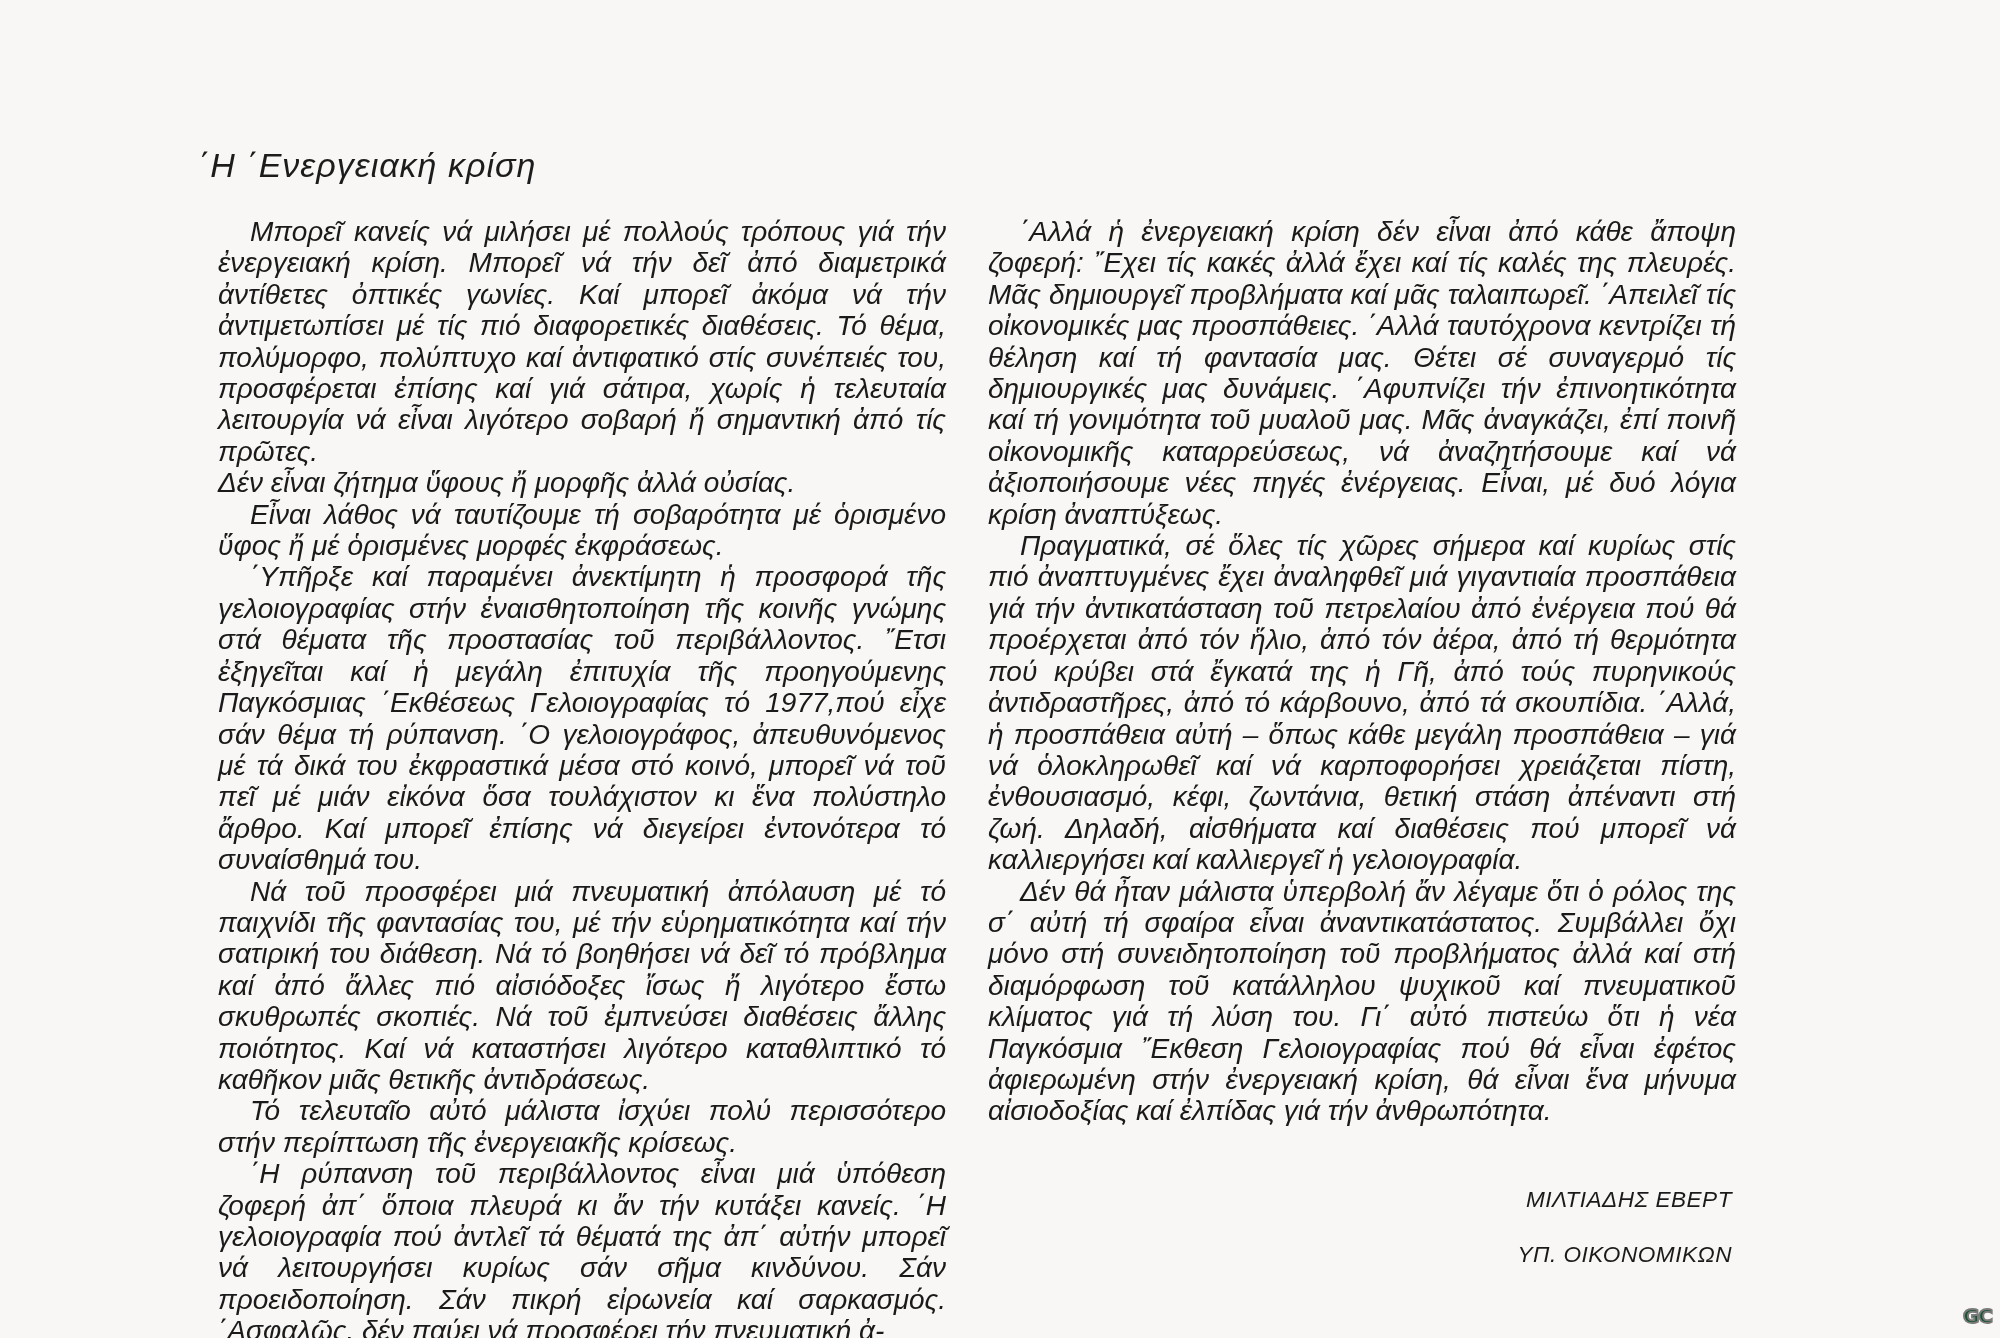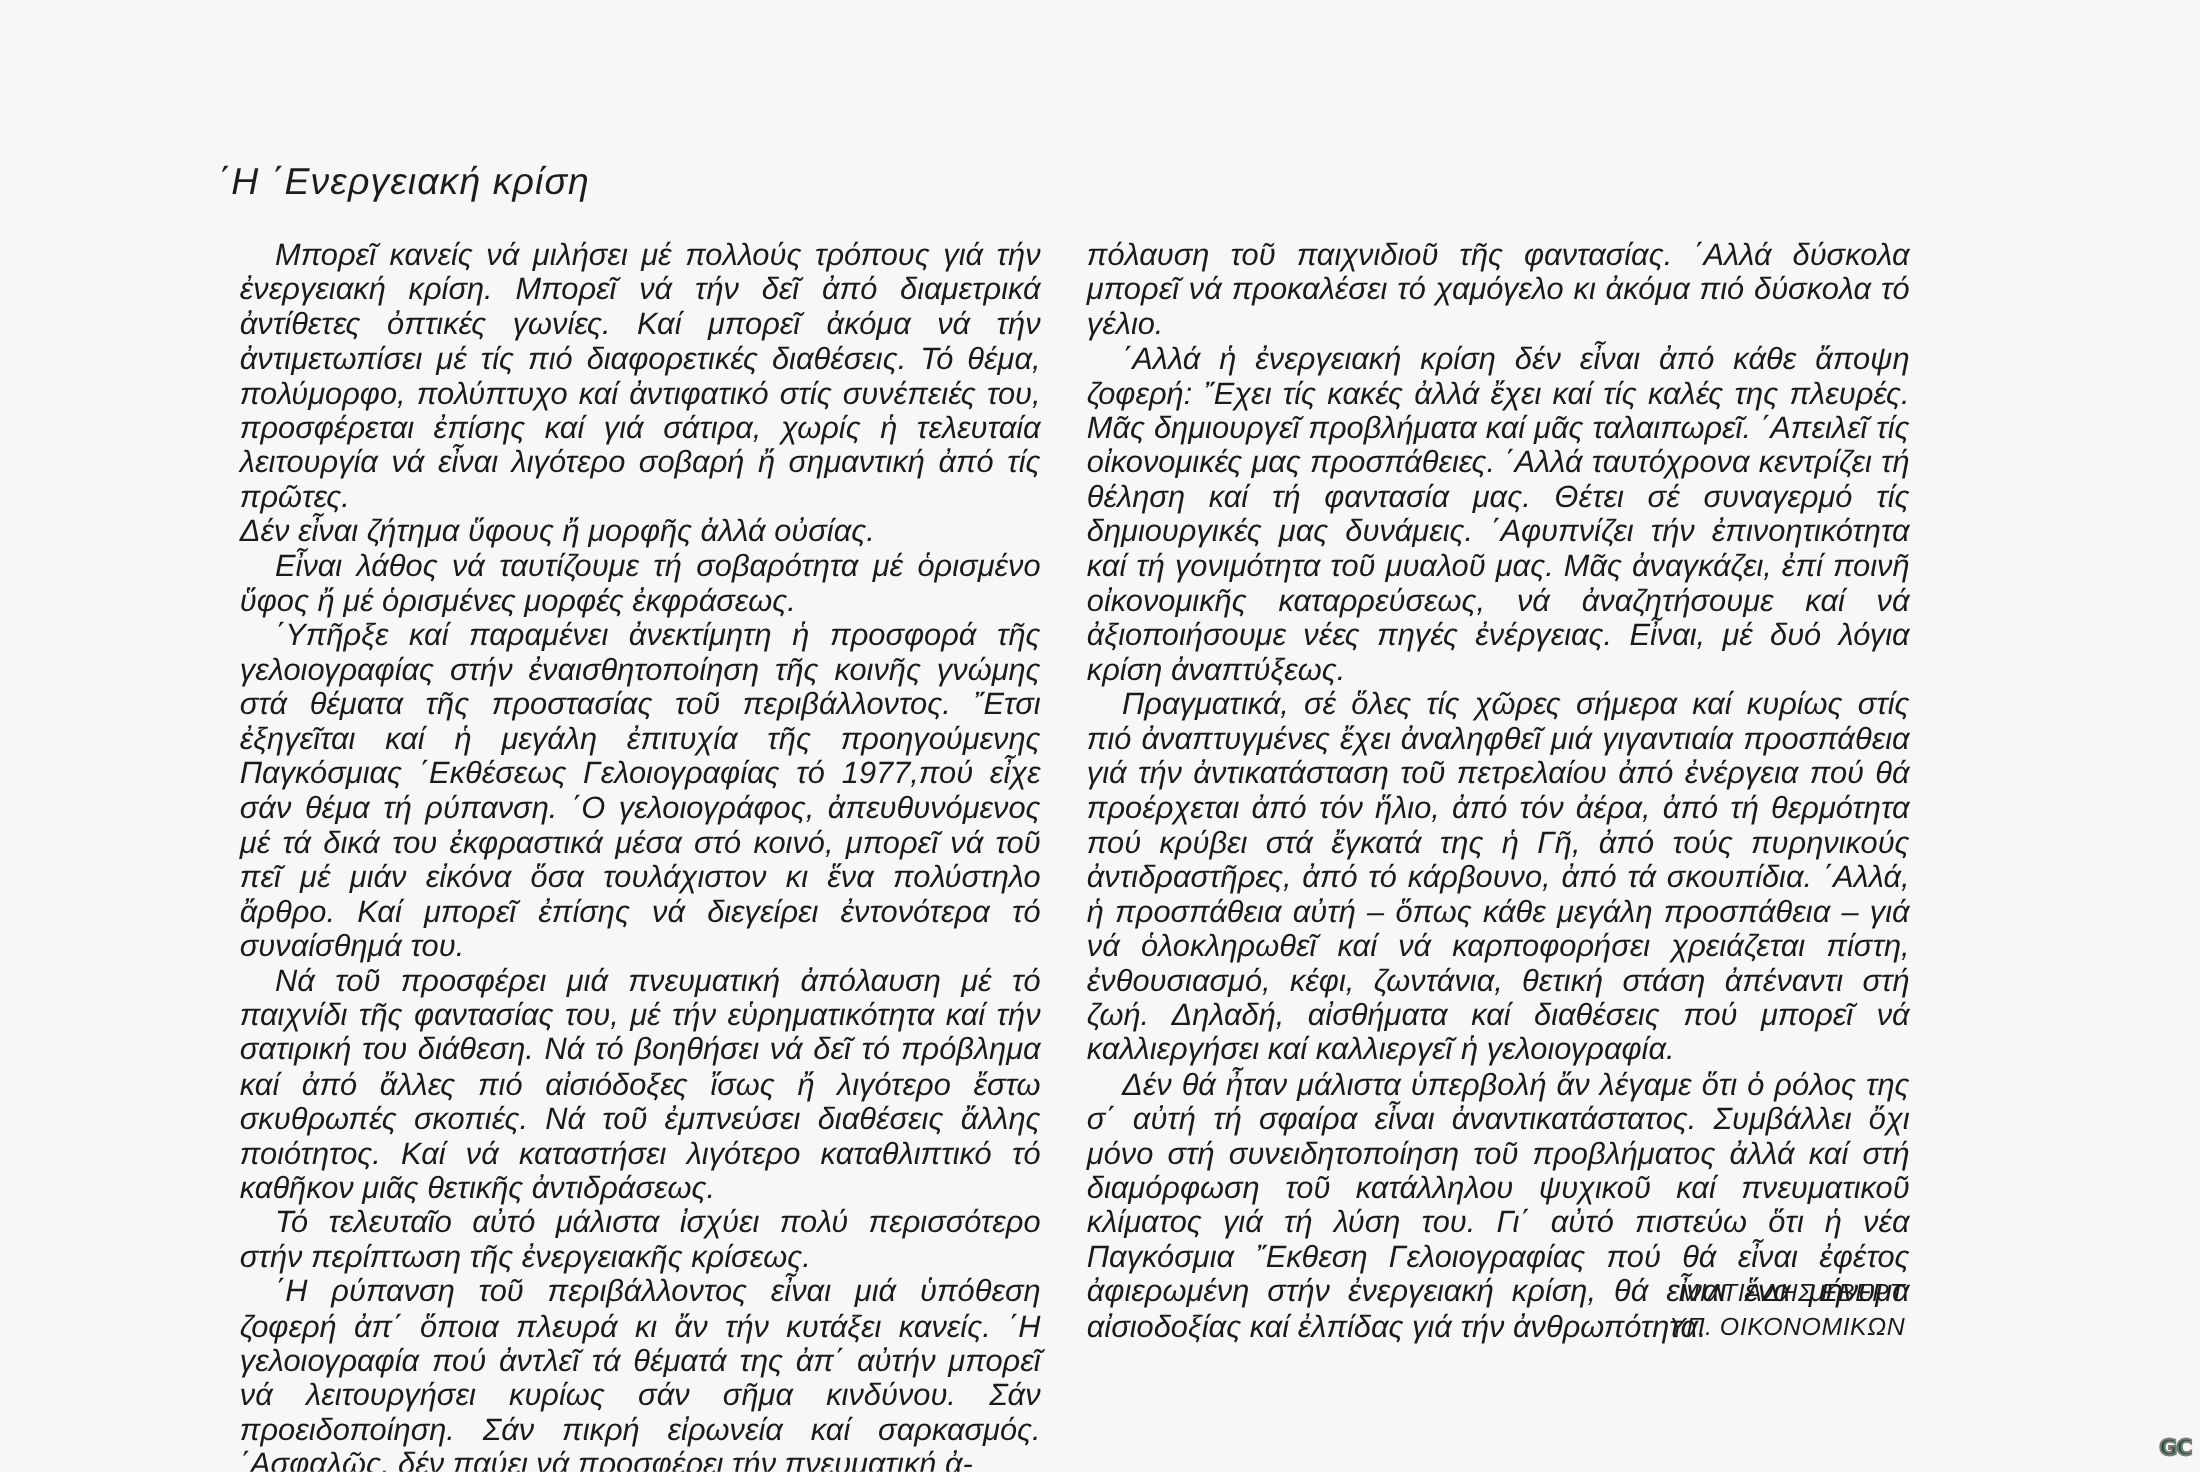--- a/index.html
+++ b/index.html
@@ -58,20 +58,21 @@
       text-align: right;
       font-size: 22.6px;
       font-style: italic;
       line-height: 31px;
       letter-spacing: 0.5px;
       color: #1a1a1a;
     }
     .signature .name-line,
     .signature .title-line {
       display: block;
+      margin-top: 24px;
     }
     .watermark {
       position: absolute;
       right: 8px;
       bottom: 10px;
       font-family: "DejaVu Sans", sans-serif;
       font-weight: bold;
       font-size: 20px;
       color: #14532d;
       -webkit-text-stroke: 2px #7a7a7a;
@@ -87,21 +88,20 @@
   <p class="para">Μπορεῖ κανείς νά μιλήσει μέ πολλούς τρόπους γιά τήν ἐνεργειακή κρίση. Μπορεῖ νά τήν δεῖ ἀπό διαμετρικά ἀντίθετες ὀπτικές γωνίες. Καί μπορεῖ ἀκόμα νά τήν ἀντιμετωπίσει μέ τίς πιό διαφορετικές διαθέσεις. Τό θέμα, πολύμορφο, πολύπτυχο καί ἀντιφατικό στίς συνέπειές του, προσφέρεται ἐπίσης καί γιά σάτιρα, χωρίς ἡ τελευταία λειτουργία νά εἶναι λιγότερο σοβαρή ἤ σημαντική ἀπό τίς πρῶτες.</p>
   <p class="para noindent">Δέν εἶναι ζήτημα ὕφους ἤ μορφῆς ἀλλά οὐσίας.</p>
   <p class="para">Εἶναι λάθος νά ταυτίζουμε τή σοβαρότητα μέ ὁρισμένο ὕφος ἤ μέ ὁρισμένες μορφές ἐκφράσεως.</p>
   <p class="para">΄Υπῆρξε καί παραμένει ἀνεκτίμητη ἡ προσφορά τῆς γελοιογραφίας στήν ἐναισθητοποίηση τῆς κοινῆς γνώμης στά θέματα τῆς προστασίας τοῦ περιβάλλοντος. ῎Ετσι ἐξηγεῖται καί ἡ μεγάλη ἐπιτυχία τῆς προηγούμενης Παγκόσμιας ΄Εκθέσεως Γελοιογραφίας τό 1977,πού εἶχε σάν θέμα τή ρύπανση. ΄Ο γελοιογράφος, ἀπευθυνόμενος μέ τά δικά του ἐκφραστικά μέσα στό κοινό, μπορεῖ νά τοῦ πεῖ μέ μιάν εἰκόνα ὅσα τουλάχιστον κι ἕνα πολύστηλο ἄρθρο. Καί μπορεῖ ἐπίσης νά διεγείρει ἐντονότερα τό συναίσθημά του.</p>
   <p class="para">Νά τοῦ προσφέρει μιά πνευματική ἀπόλαυση μέ τό παιχνίδι τῆς φαντασίας του, μέ τήν εὑρηματικότητα καί τήν σατιρική του διάθεση. Νά τό βοηθήσει νά δεῖ τό πρόβλημα καί ἀπό ἄλλες πιό αἰσιόδοξες ἴσως ἤ λιγότερο ἔστω σκυθρωπές σκοπιές. Νά τοῦ ἐμπνεύσει διαθέσεις ἄλλης ποιότητος. Καί νά καταστήσει λιγότερο καταθλιπτικό τό καθῆκον μιᾶς θετικῆς ἀντιδράσεως.</p>
   <p class="para">Τό τελευταῖο αὐτό μάλιστα ἰσχύει πολύ περισσότερο στήν περίπτωση τῆς ἐνεργειακῆς κρίσεως.</p>
   <p class="para">΄Η ρύπανση τοῦ περιβάλλοντος εἶναι μιά ὑπόθεση ζοφερή ἀπ΄ ὅποια πλευρά κι ἄν τήν κυτάξει κανείς. ΄Η γελοιογραφία πού ἀντλεῖ τά θέματά της ἀπ΄ αὐτήν μπορεῖ νά λειτουργήσει κυρίως σάν σῆμα κινδύνου. Σάν προειδοποίηση. Σάν πικρή εἰρωνεία καί σαρκασμός. ΄Ασφαλῶς, δέν παύει νά προσφέρει τήν πνευματική ἀ-</p>
 </div>
 
 <div class="column col-right">
-  <p class="para noindent">πόλαυση τοῦ παιχνιδιοῦ τῆς φαντασίας. ΄Αλλά δύσκολα μπορεῖ νά προκαλέσει τό χαμόγελο κι ἀκόμα πιό δύσκολα τό γέλιο.</p>
   <p class="para">΄Αλλά ἡ ἐνεργειακή κρίση δέν εἶναι ἀπό κάθε ἄποψη ζοφερή: ῎Εχει τίς κακές ἀλλά ἔχει καί τίς καλές της πλευρές. Μᾶς δημιουργεῖ προβλήματα καί μᾶς ταλαιπωρεῖ. ΄Απειλεῖ τίς οἰκονομικές μας προσπάθειες. ΄Αλλά ταυτόχρονα κεντρίζει τή θέληση καί τή φαντασία μας. Θέτει σέ συναγερμό τίς δημιουργικές μας δυνάμεις. ΄Αφυπνίζει τήν ἐπινοητικότητα καί τή γονιμότητα τοῦ μυαλοῦ μας. Μᾶς ἀναγκάζει, ἐπί ποινῆ οἰκονομικῆς καταρρεύσεως, νά ἀναζητήσουμε καί νά ἀξιοποιήσουμε νέες πηγές ἐνέργειας. Εἶναι, μέ δυό λόγια κρίση ἀναπτύξεως.</p>
   <p class="para">Πραγματικά, σέ ὅλες τίς χῶρες σήμερα καί κυρίως στίς πιό ἀναπτυγμένες ἔχει ἀναληφθεῖ μιά γιγαντιαία προσπάθεια γιά τήν ἀντικατάσταση τοῦ πετρελαίου ἀπό ἐνέργεια πού θά προέρχεται ἀπό τόν ἥλιο, ἀπό τόν ἀέρα, ἀπό τή θερμότητα πού κρύβει στά ἔγκατά της ἡ Γῆ, ἀπό τούς πυρηνικούς ἀντιδραστῆρες, ἀπό τό κάρβουνο, ἀπό τά σκουπίδια. ΄Αλλά, ἡ προσπάθεια αὐτή – ὅπως κάθε μεγάλη προσπάθεια – γιά νά ὁλοκληρωθεῖ καί νά καρποφορήσει χρειάζεται πίστη, ἐνθουσιασμό, κέφι, ζωντάνια, θετική στάση ἀπέναντι στή ζωή. Δηλαδή, αἰσθήματα καί διαθέσεις πού μπορεῖ νά καλλιεργήσει καί καλλιεργεῖ ἡ γελοιογραφία.</p>
   <p class="para">Δέν θά ἦταν μάλιστα ὑπερβολή ἄν λέγαμε ὅτι ὁ ρόλος της σ΄ αὐτή τή σφαίρα εἶναι ἀναντικατάστατος. Συμβάλλει ὄχι μόνο στή συνειδητοποίηση τοῦ προβλήματος ἀλλά καί στή διαμόρφωση τοῦ κατάλληλου ψυχικοῦ καί πνευματικοῦ κλίματος γιά τή λύση του. Γι΄ αὐτό πιστεύω ὅτι ἡ νέα Παγκόσμια ῎Εκθεση Γελοιογραφίας πού θά εἶναι ἐφέτος ἀφιερωμένη στήν ἐνεργειακή κρίση, θά εἶναι ἕνα μήνυμα αἰσιοδοξίας καί ἐλπίδας γιά τήν ἀνθρωπότητα.</p>
 </div>
 
 <div class="signature">
   <span class="name-line">ΜΙΛΤΙΑΔΗΣ ΕΒΕΡΤ</span>
   <span class="title-line">ΥΠ. ΟΙΚΟΝΟΜΙΚΩΝ</span>
 </div>
 

